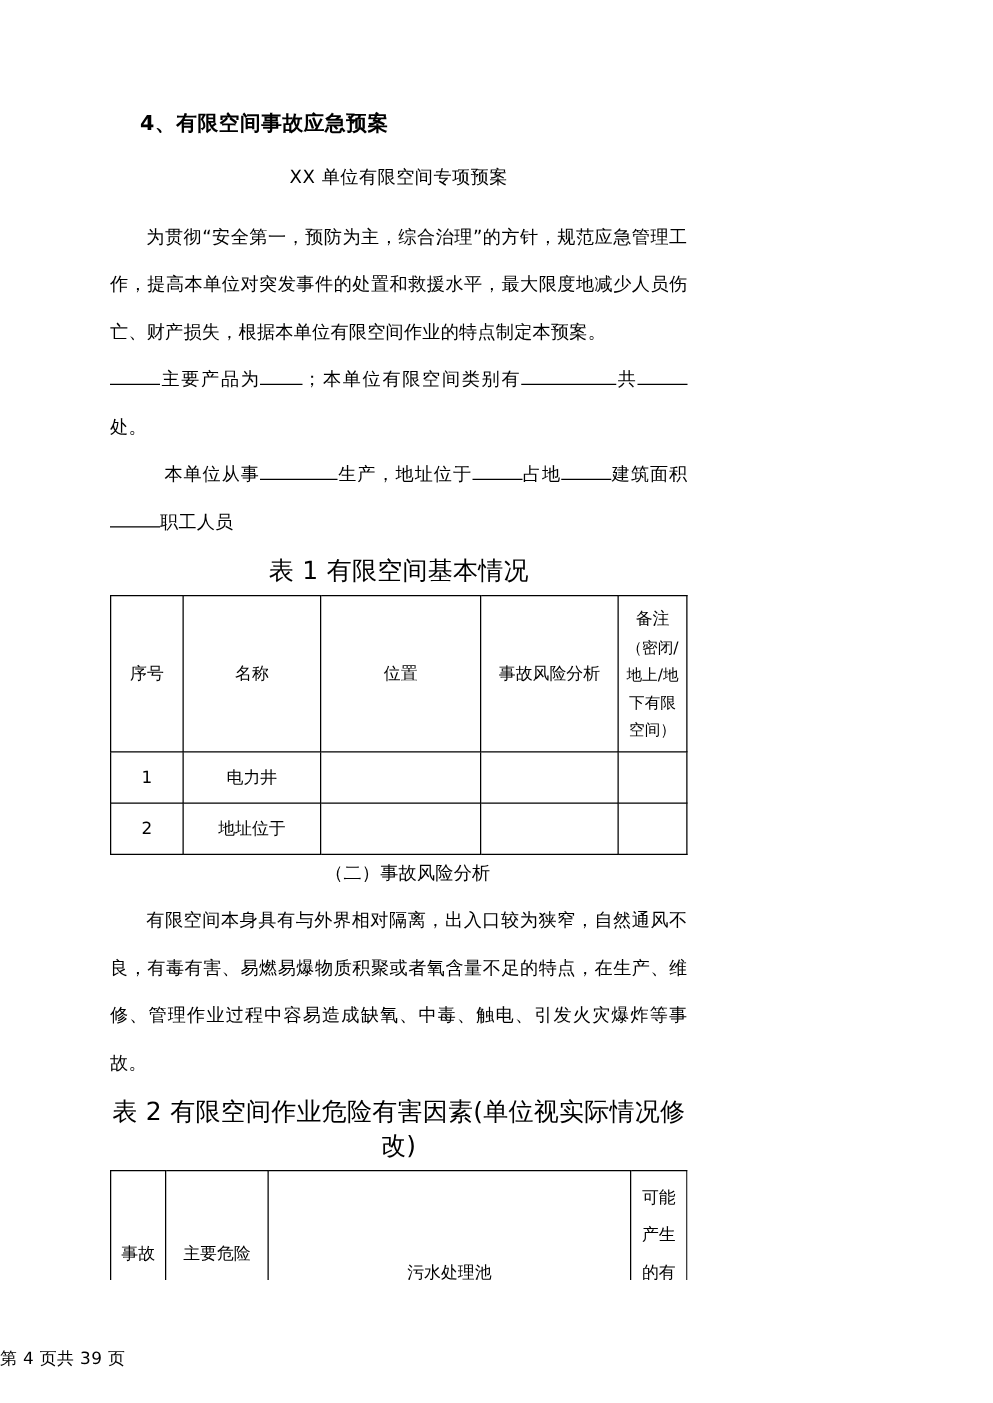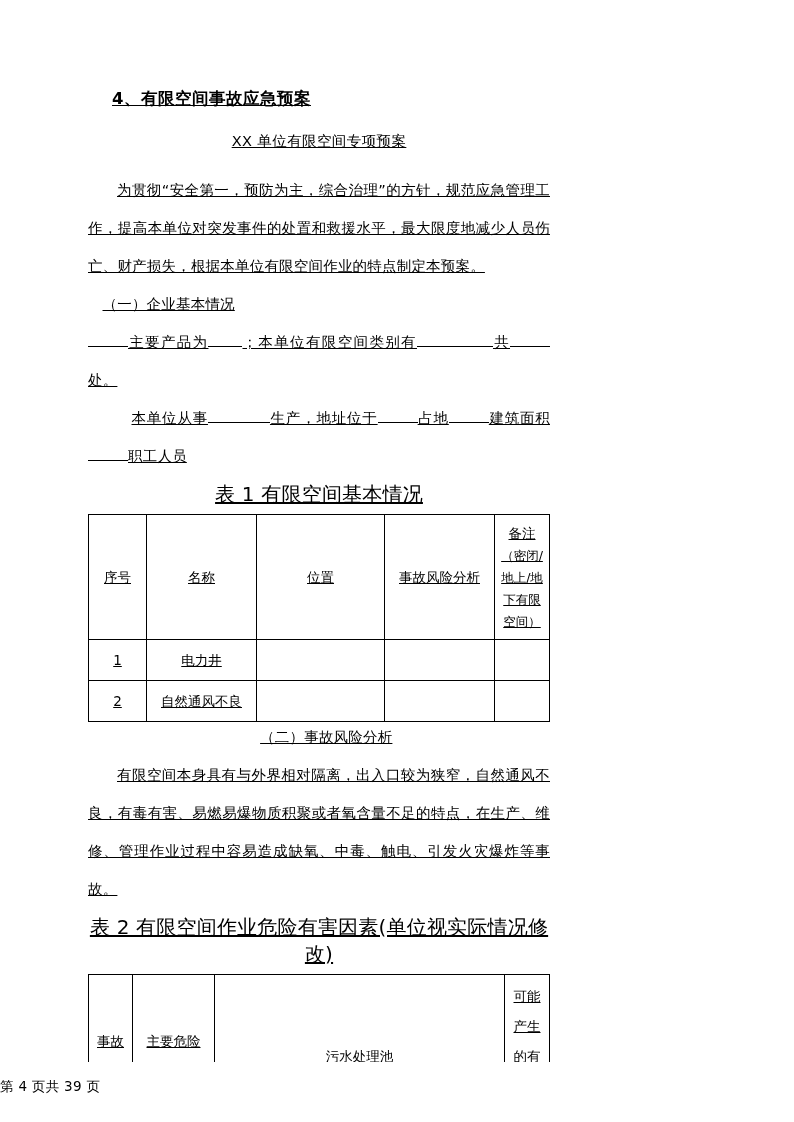--- a/index.html
+++ b/index.html
@@ -14,21 +14,20 @@
     color: #000000;
     position: relative;
     overflow: hidden;
   }
   .page {
     position: relative;
     width: 638px;
     height: 1122px;
     box-sizing: border-box;
     padding: 88px 88px 39px 88px;
-    text-decoration: underline;
   }
   .doc-title {
     font-size: 16.5px;
     font-weight: bold;
     letter-spacing: 0.5px;
     margin: 0 0 22px 24px;
   }
   .subtitle {
     text-align: center;
     font-size: 14.5px;
@@ -105,21 +104,20 @@
 <body>
 
 <div class="page">
 
   <h1 class="doc-title">4、有限空间事故应急预案</h1>
 
   <p class="subtitle">XX 单位有限空间专项预案</p>
 
   <p class="para indent">为贯彻“安全第一，预防为主，综合治理”的方针，规范应急管理工作，提高本单位对突发事件的处置和救援水平，最大限度地减少人员伤亡、财产损失，根据本单位有限空间作业的特点制定本预案。</p>
 
-  <p class="section-head">（一）企业基本情况</p>
 
   <p class="para"><span class="u u5"></span><span>主要产品为</span><span class="u u4"></span><span>；本单位有限空间类别有</span><span class="u u7"></span><span>共</span><span class="u u5"></span><span>处。</span></p>
 
   <p class="para" style="text-indent:3em;"><span>本单位从事</span><span class="u u6"></span><span>生产，地址位于</span><span class="u u5"></span><span>占地</span><span class="u u5"></span><span>建筑面积</span><span class="u u5"></span><span>职工人员</span></p>
 
   <p class="tbl-caption">表 1 有限空间基本情况</p>
 
   <table class="doc-table t1">
     <colgroup>
       <col style="width:58px">
@@ -141,21 +139,21 @@
       </tr>
       <tr>
         <td class="ctr">1</td>
         <td class="ctr">电力井</td>
         <td class="ctr"></td>
         <td class="ctr"></td>
         <td class="ctr"></td>
       </tr>
       <tr>
         <td class="ctr">2</td>
-        <td class="ctr">自然通风不良</td>
+        <td class="ctr">地址位于</td>
         <td class="ctr"></td>
         <td class="ctr"></td>
         <td class="ctr"></td>
       </tr>
     </tbody>
   </table>
 
   <p class="section-head overlap">（二）事故风险分析</p>
 
   <p class="para indent">有限空间本身具有与外界相对隔离，出入口较为狭窄，自然通风不良，有毒有害、易燃易爆物质积聚或者氧含量不足的特点，在生产、维修、管理作业过程中容易造成缺氧、中毒、触电、引发火灾爆炸等事故。</p>

